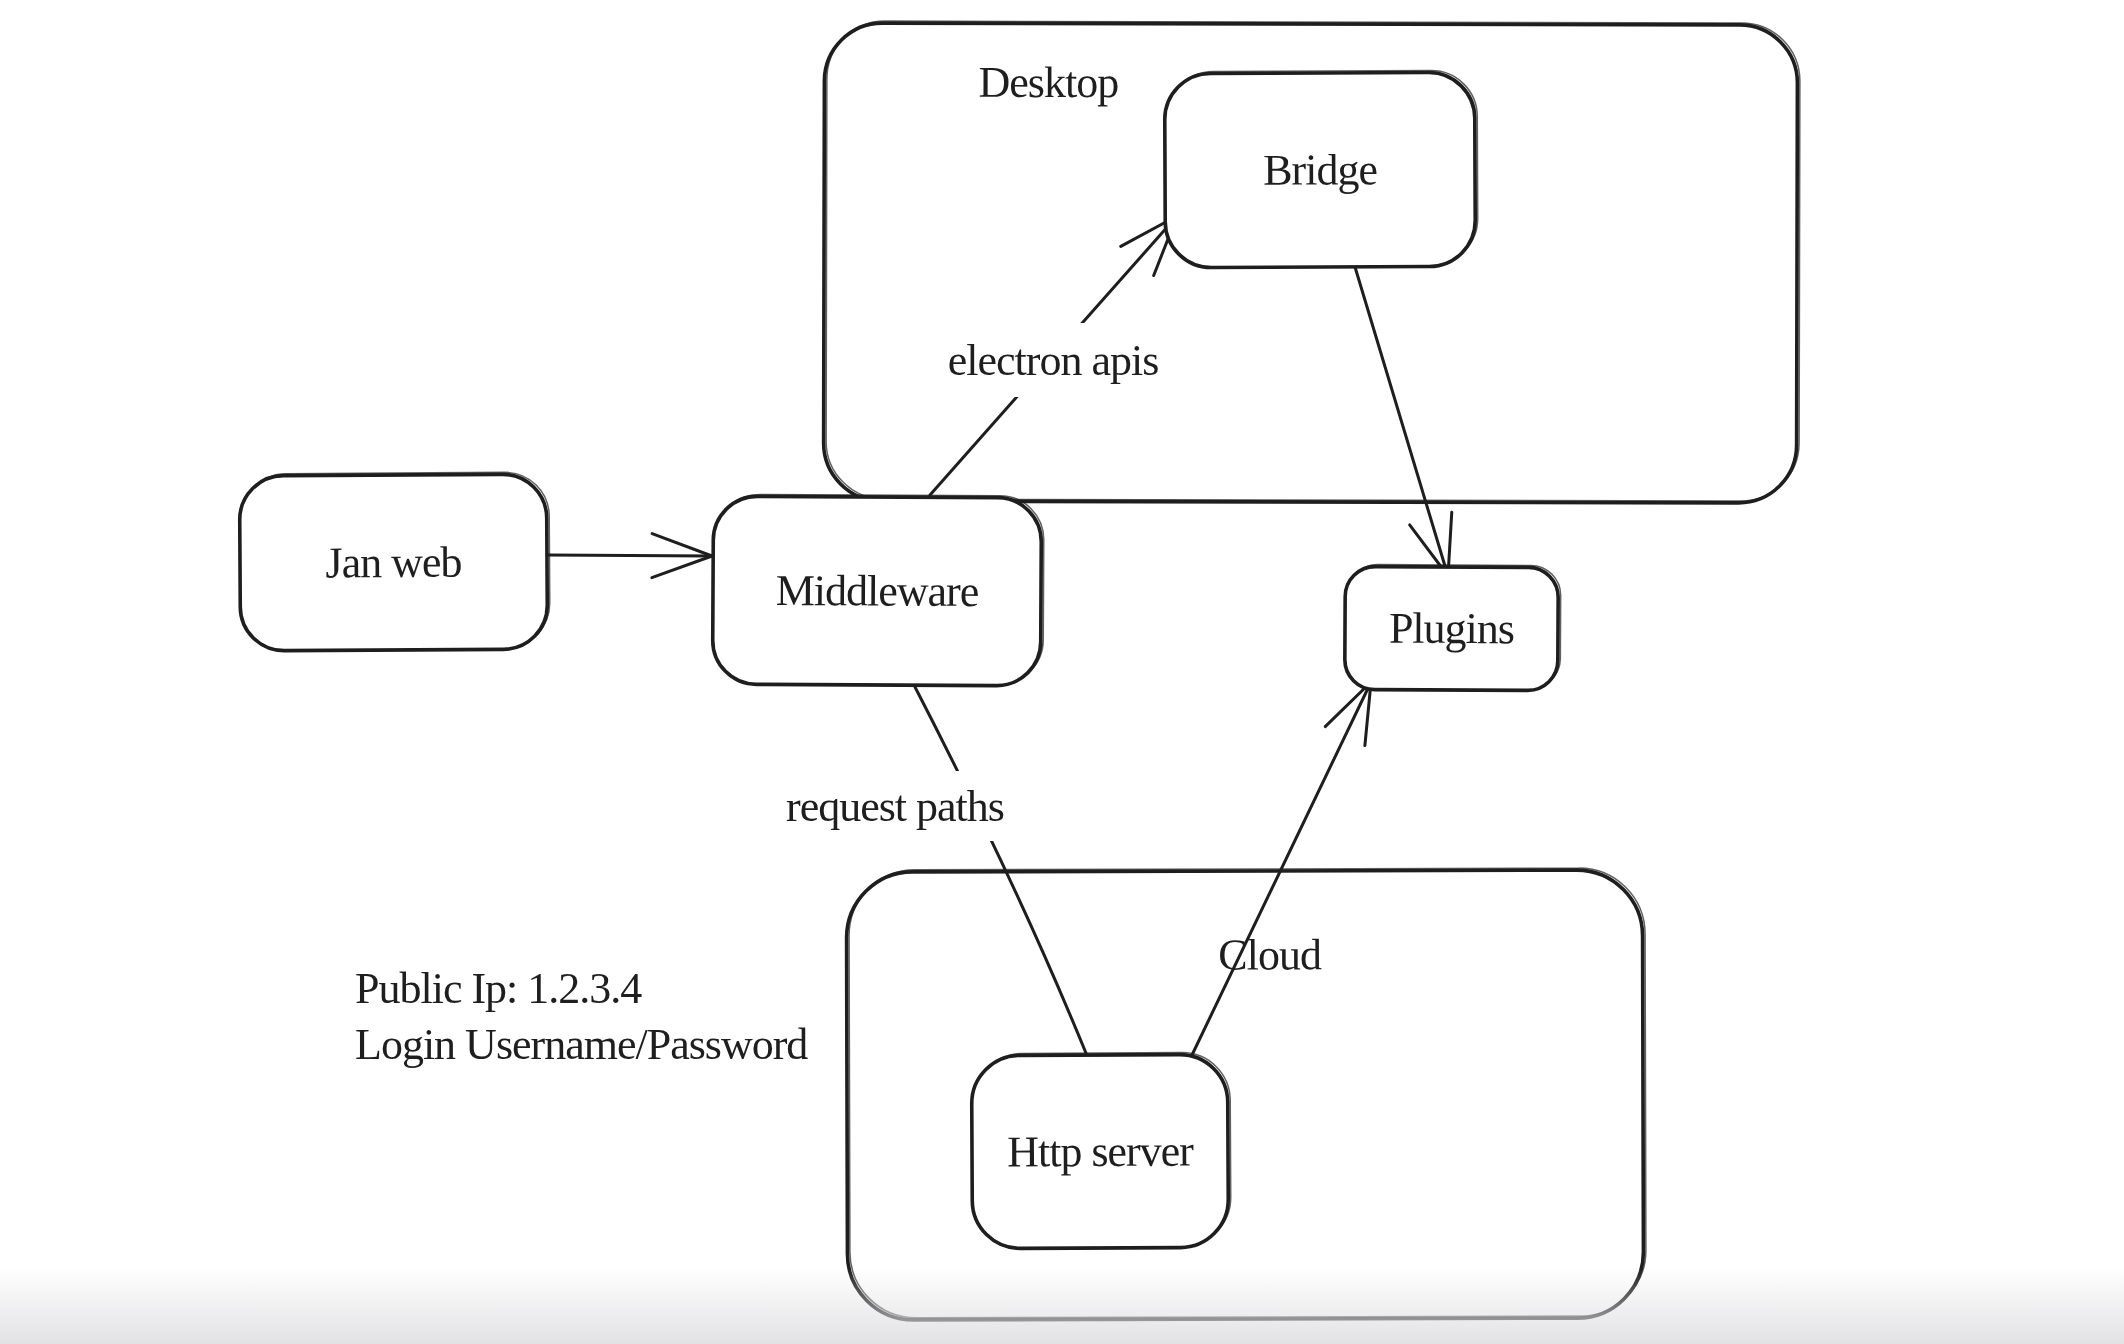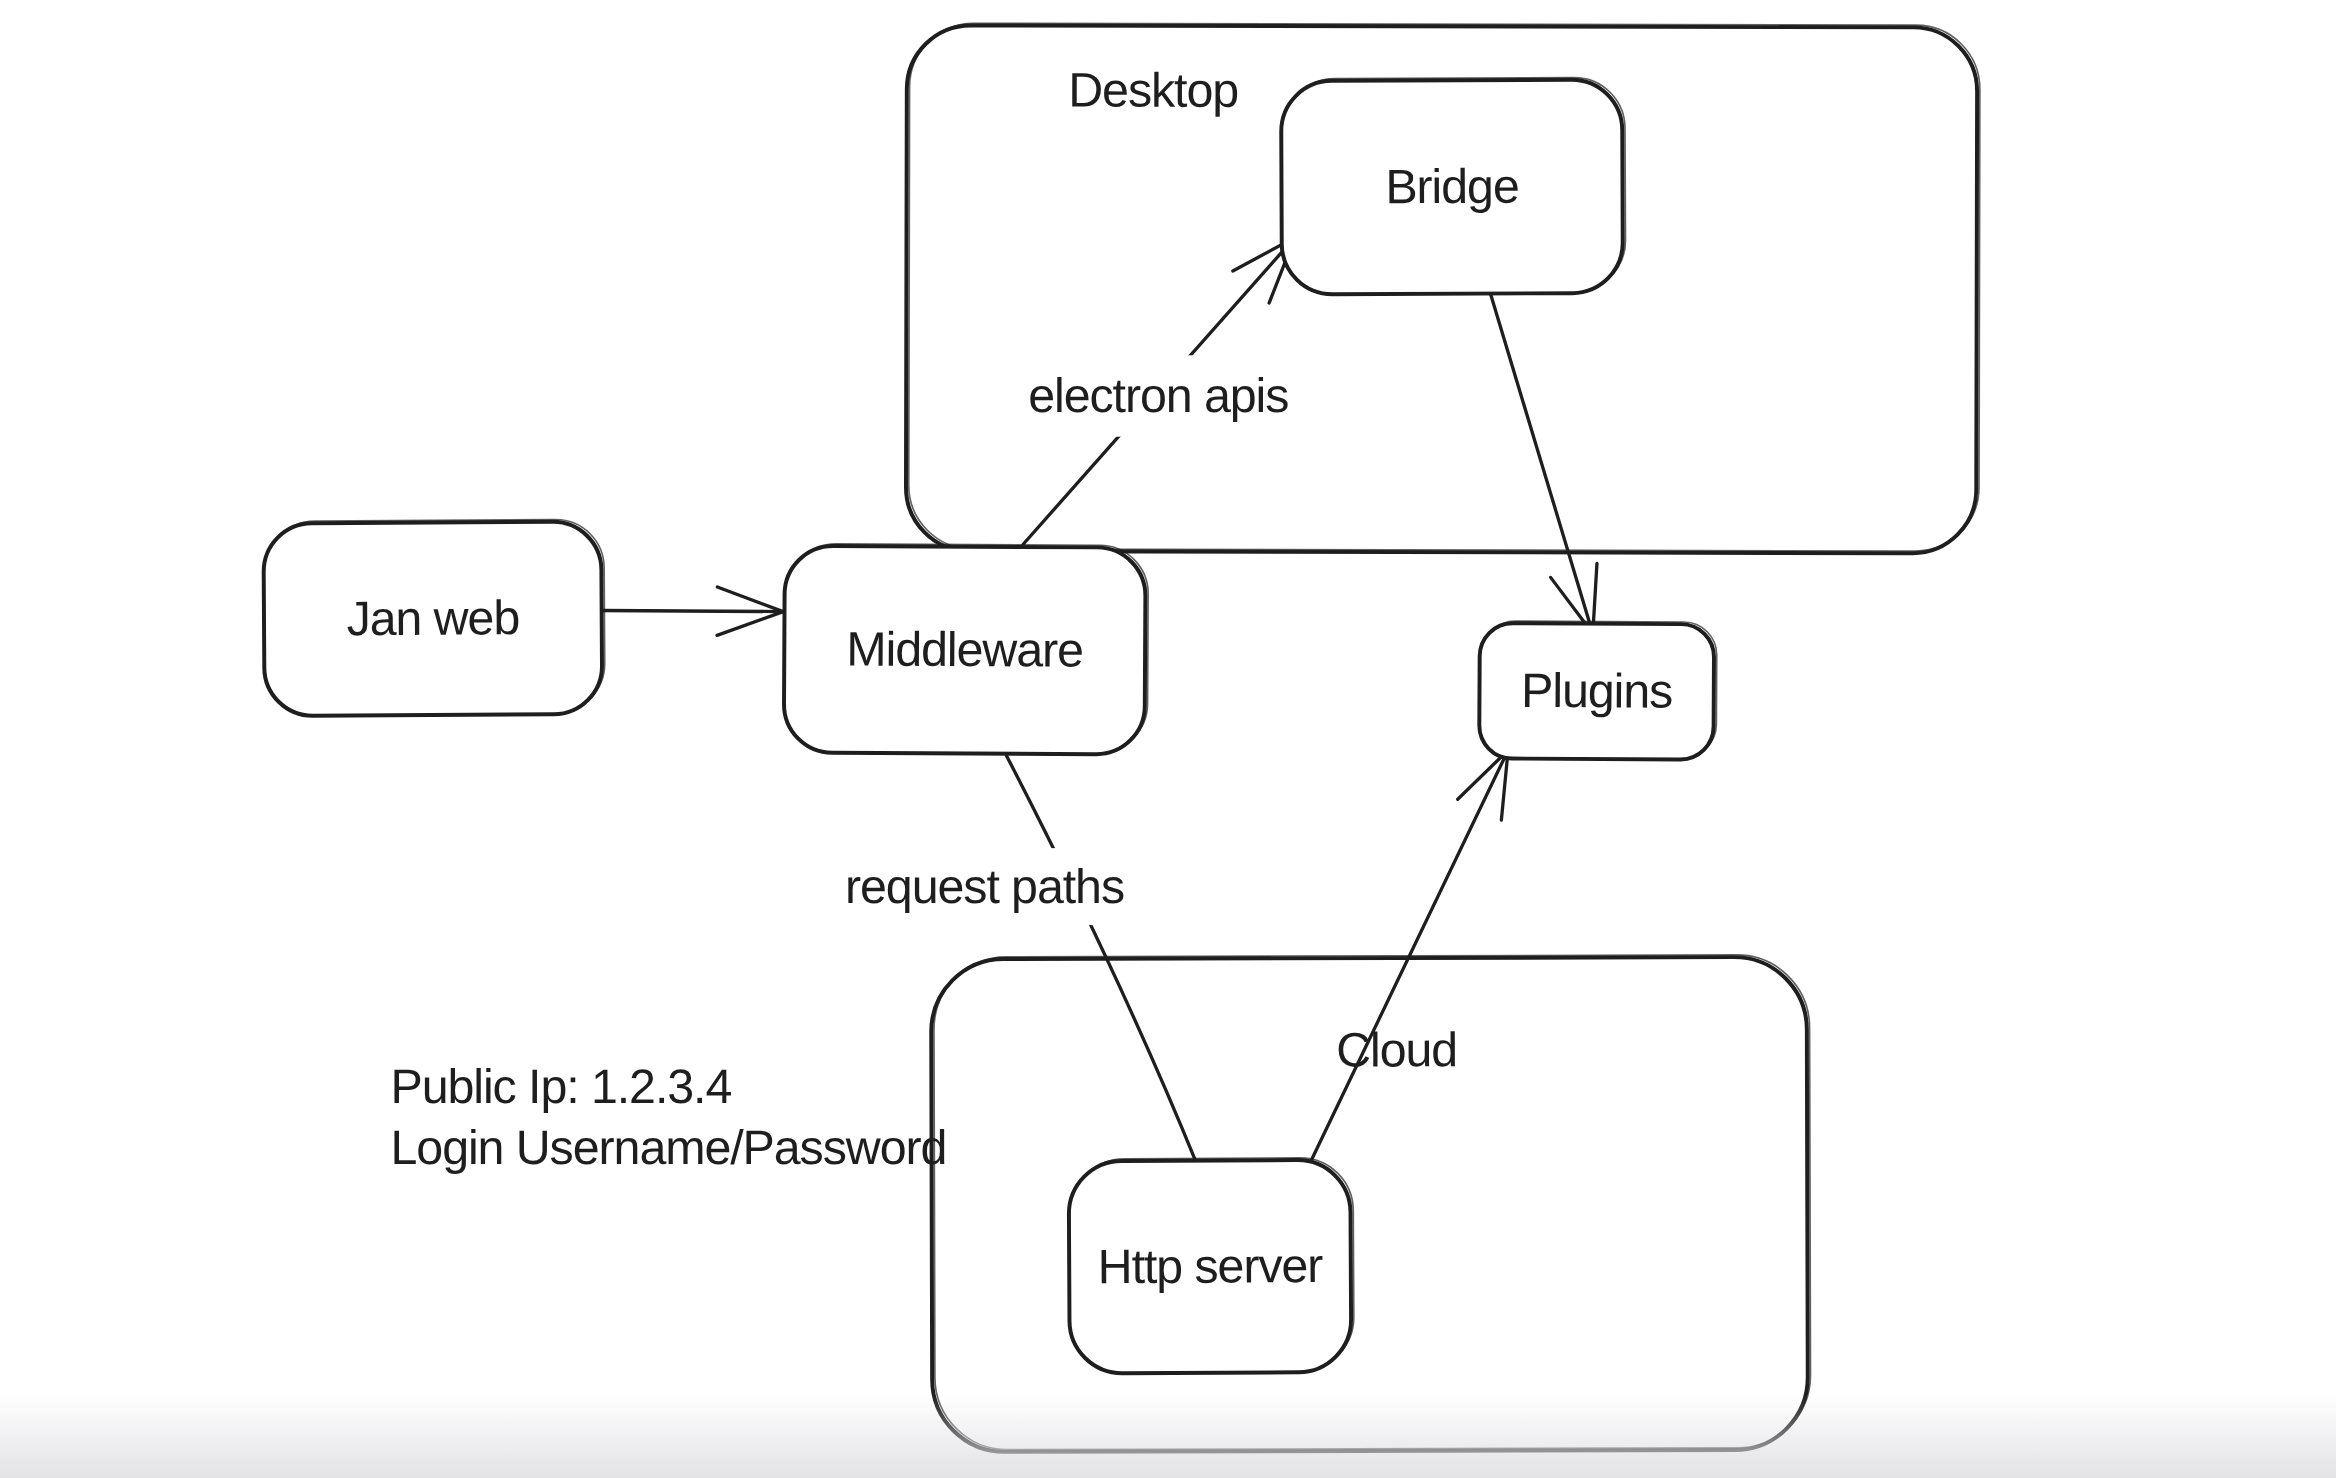--- a/index.html
+++ b/index.html
@@ -1,17 +1,17 @@
 <!DOCTYPE html>
 <html><head>
 <meta charset="utf-8">
 <style>
   html,body{margin:0;padding:0;background:#ffffff;}
   .stage{position:relative;width:2124px;height:1344px;overflow:hidden;
-         font-family:Liberation Sans, sans-serif;text-align:center;}
+         font-family:Liberation Serif, serif;text-align:center;}
   .stage svg{display:block;width:2124px;height:1344px;}
   text{fill:#1e1e1e;letter-spacing:-1px;}
 </style>
 </head>
 <body>
 
 <div class="stage">
   <svg id="diagram" xmlns="http://www.w3.org/2000/svg" viewBox="0 0 2124 1344">
       <rect x="0" y="0" width="2124" height="1344" fill="#ffffff"></rect>
       <defs>

